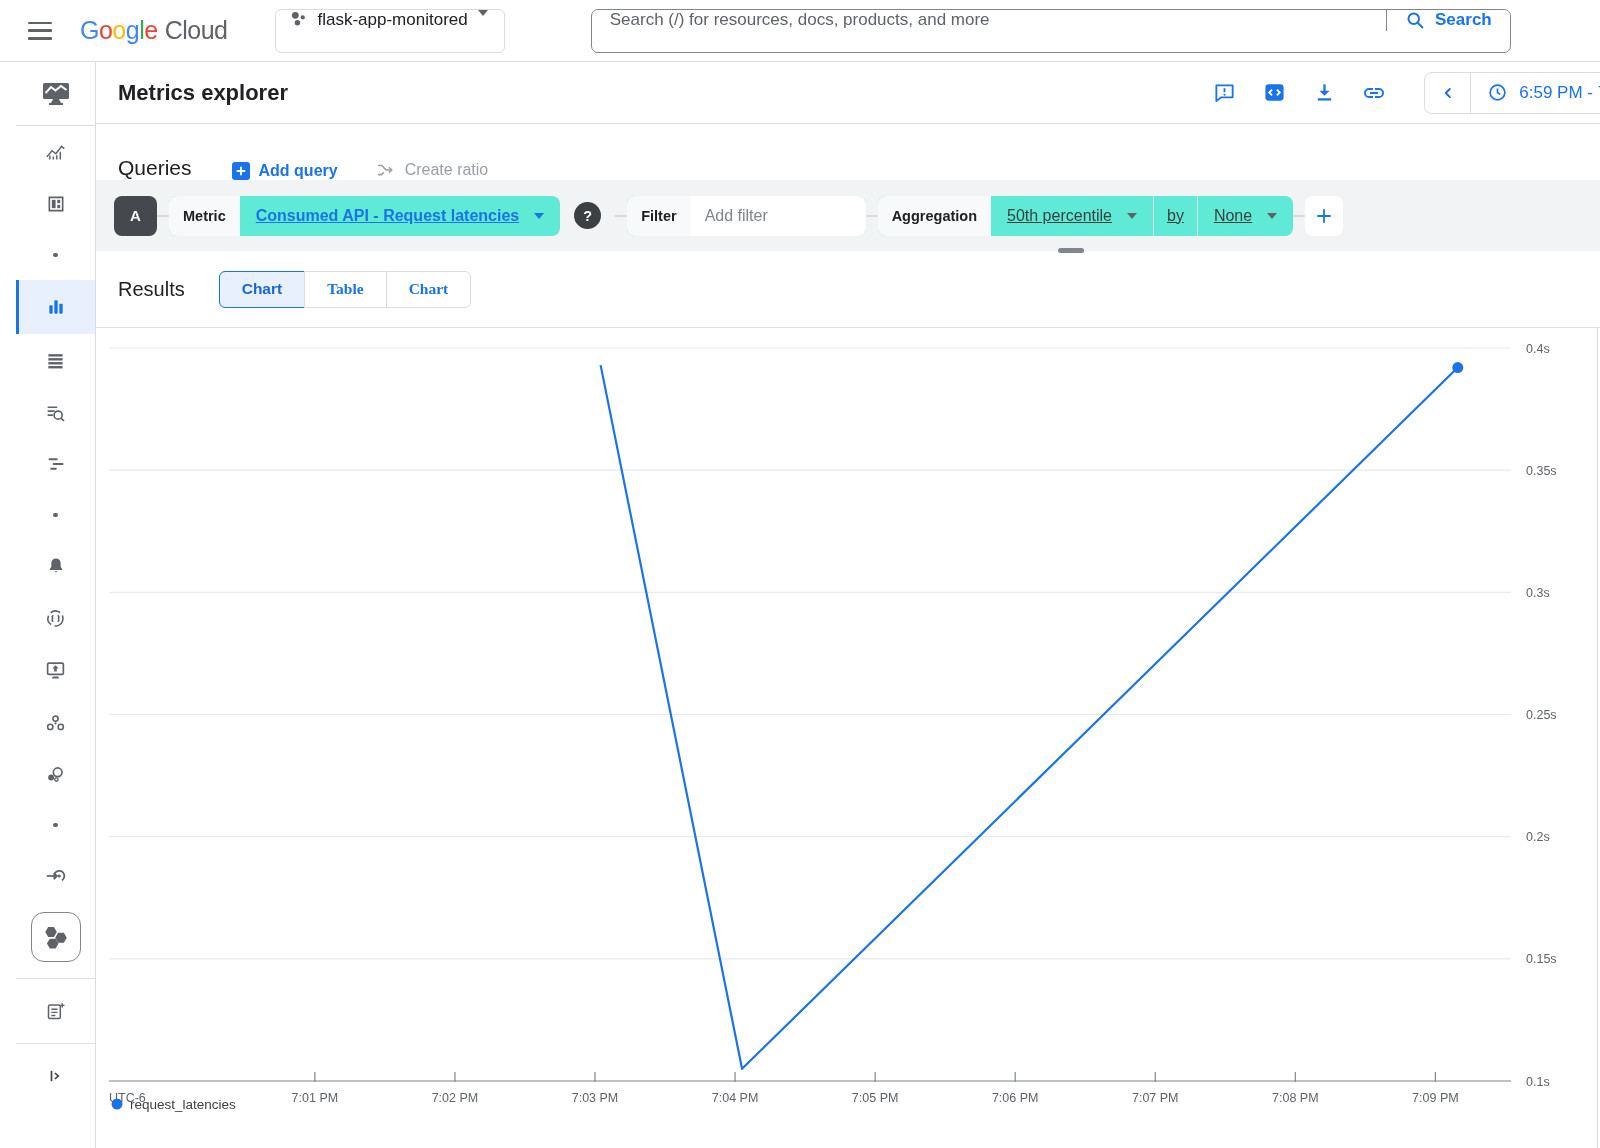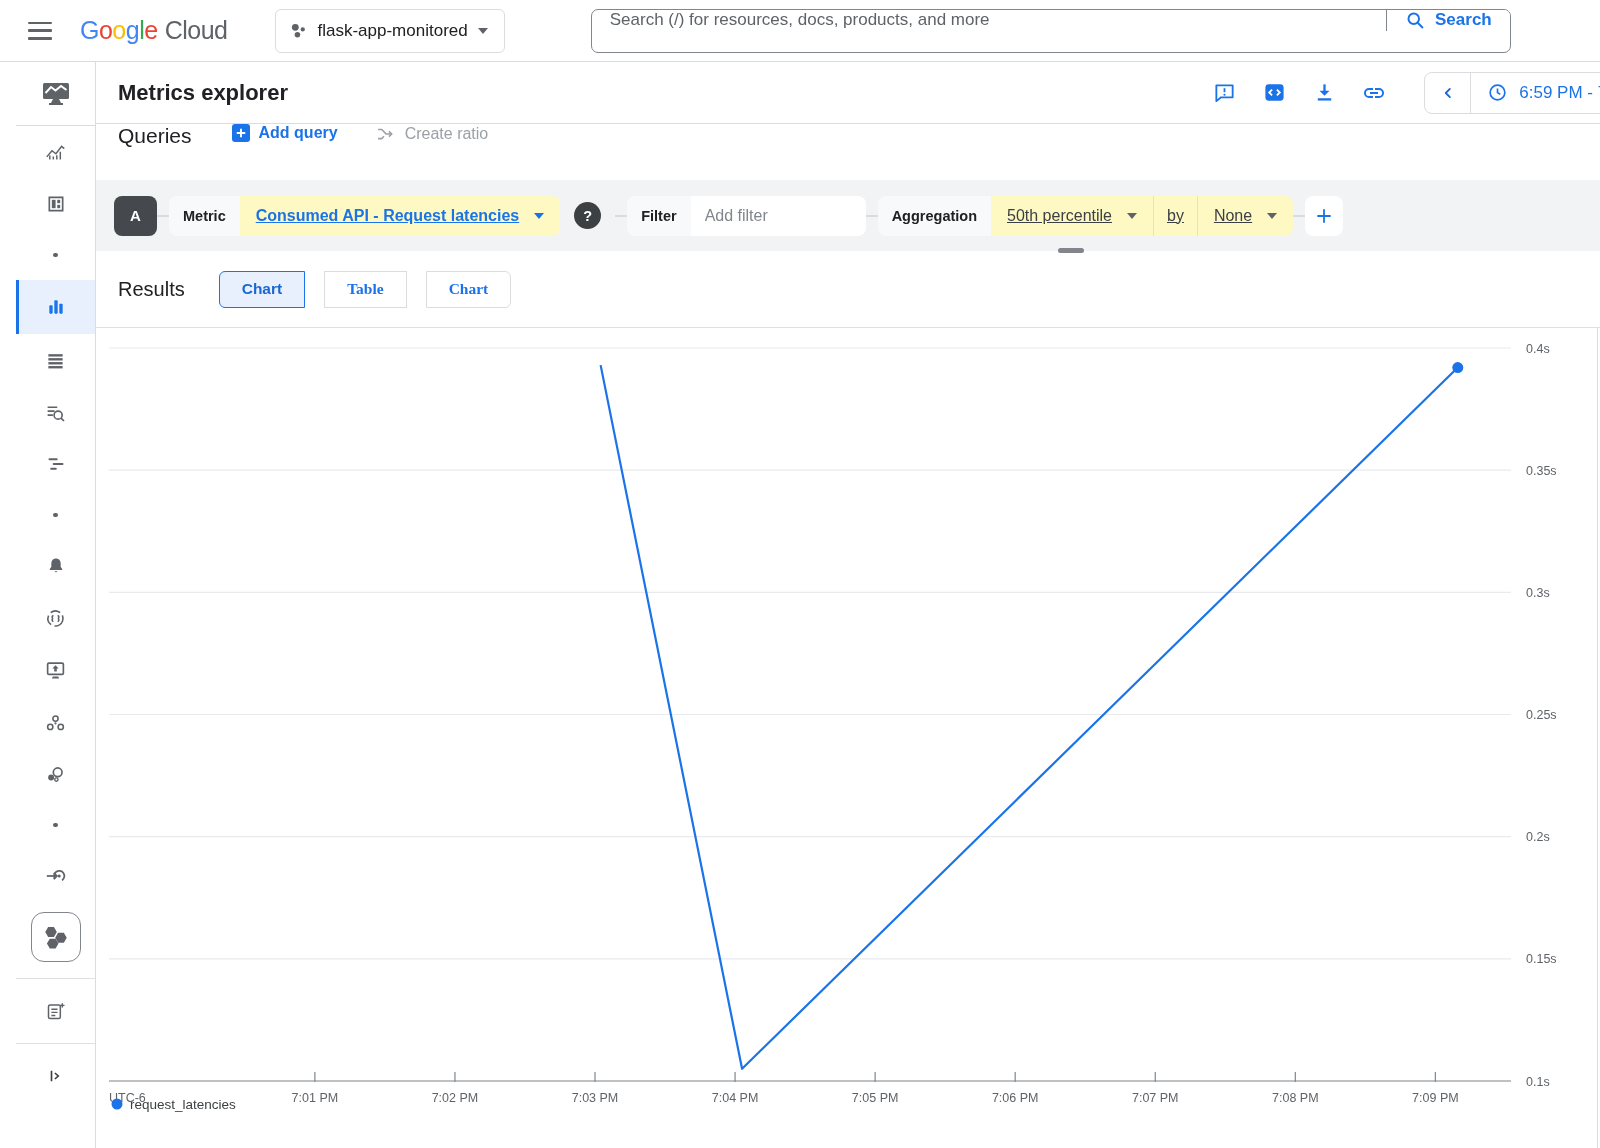--- a/index.html
+++ b/index.html
@@ -5,21 +5,21 @@
   * { box-sizing: border-box; margin: 0; padding: 0; }
   html,body { width:1600px; height:1148px; overflow:hidden; background:#fff;
     font-family:"Liberation Sans", sans-serif; color:#202124; }
 
   
   .topbar { height:62px; display:flex; align-items:center; border-bottom:1px solid #dadce0; background:#fff; }
   .hamburger { width:24px; height:18px; margin:0 28px 0 28px; display:flex; flex-direction:column; justify-content:space-between; cursor:pointer; }
   .hamburger span { display:block; height:2.6px; background:#5f6368; border-radius:1px; }
   .brand { font-size:25px; letter-spacing:-0.5px; display:flex; align-items:baseline; margin-right:48px; }
   .brand .suffix { color:#5f6368; margin-left:7px; }
-  .proj-btn { display:flex; align-items:center; gap:10px; height:44px; padding:0 16px 0 14px;
+  .proj-btn { display:flex; align-items:flex-start; gap:10px; height:44px; padding:0 16px 0 14px;
     border:1px solid #dadce0; border-radius:6px; background:#fff; font-size:17px; color:#202124; cursor:pointer; }
   .caret-down { width:0; height:0; border-left:5px solid transparent; border-right:5px solid transparent; border-top:6px solid #5f6368; }
   .searchbar { margin-left:86px; width:920px; height:44px; border:1px solid #80868b; border-radius:7px;
     display:flex; align-items:flex-start; overflow:hidden; background:#fff; }
   .searchbar input { flex:1; border:none; outline:none; padding:0 18px; font-size:17px; color:#202124;
     font-family:"Liberation Sans", sans-serif; background:transparent; }
   .searchbar input::placeholder { color:#5f6368; }
   .search-btn { display:flex; align-items:center; gap:9px; padding:0 18px; border-left:1px solid #80868b;
     color:#1a73e8; font-size:17px; font-weight:bold; background:#fff; cursor:pointer; }
 
@@ -41,48 +41,48 @@
   .page-header { height:62px; display:flex; align-items:center; padding-left:22px; border-bottom:1px solid #dadce0; }
   .page-title { font-size:22px; color:#202124; }
   .header-actions { margin-left:auto; display:flex; align-items:center; gap:26px; }
   .hicon { width:24px; height:24px; display:flex; align-items:center; justify-content:center; cursor:pointer; }
   .time-range { display:flex; align-items:center; height:42px; border:1px solid #dadce0; border-radius:8px;
     margin-left:12px; margin-right:-78px; background:#fff; white-space:nowrap; }
   .tr-chev { width:46px; height:100%; display:flex; align-items:center; justify-content:center; border-right:1px solid #dadce0; cursor:pointer; }
   .tr-body { display:flex; align-items:center; gap:11px; padding:0 16px; color:#1a73e8; font-size:17px; cursor:pointer; }
 
   
-  .queries-row { height:56px; display:flex; align-items:flex-start; padding-left:22px; gap:38px; }
+  .queries-row { height:56px; display:flex; align-items:flex-end; padding-left:22px; gap:38px; }
   .q-title { font-size:21px; color:#202124; margin-right:2px; }
   .add-query { display:flex; align-items:center; gap:9px; color:#1a73e8; font-size:16px; font-weight:bold; cursor:pointer; }
   .plus-chip { width:18px; height:18px; background:#1a73e8; border-radius:3px; display:flex; align-items:center; justify-content:center; }
   .create-ratio { display:flex; align-items:center; gap:9px; color:#9aa0a6; font-size:16px; font-weight:normal; cursor:default; }
 
   
   .builder-row { height:71px; background:#f1f3f4; display:flex; align-items:center; padding:0 18px; position:relative; }
   .chip-a { width:43px; height:40px; background:#45494d; color:#fff; border-radius:8px; font-size:15px; font-weight:bold;
     display:flex; align-items:center; justify-content:center; flex:none; cursor:pointer; }
   .connector { width:12px; height:2px; background:#dadce0; flex:none; }
-  .ctrl { height:40px; background:#fef9c3; border-radius:8px; display:flex; align-items:stretch; overflow:hidden; flex:none; }
+  .ctrl { height:40px; background:#5eead4; border-radius:8px; display:flex; align-items:stretch; overflow:hidden; flex:none; }
   .ctrl .lbl { display:flex; align-items:center; padding:0 14px; background:#f8f9fa; color:#202124; font-size:14.5px; font-weight:bold; }
   .ctrl .val { display:flex; align-items:center; gap:15px; padding:0 16px; font-size:16px; cursor:pointer;text-decoration:underline; }
   .ctrl .val.blue { color:#1a73e8; font-weight:bold; }
   .ctrl .val.dark { color:#3c4043; }
   .ctrl input { border:none; outline:none; width:175px; font-size:16px; padding:0 14px; font-family:"Liberation Sans", sans-serif; }
   .ctrl input::placeholder { color:#80868b; }
   .vdiv { width:1px; background:#e0e0e0; }
   .help-circle { width:27px; height:27px; border-radius:50%; background:#3c4043; color:#fff; font-size:14.5px; font-weight:bold;
     display:flex; align-items:center; justify-content:center; margin:0 14px; flex:none; cursor:pointer; }
   .plus-btn { width:38px; height:40px; background:#fff; border-radius:8px; display:flex; align-items:center; justify-content:center; cursor:pointer; flex:none; }
   .drag-handle { position:absolute; left:962px; bottom:-2px; width:26px; height:5px; border-radius:3px; background:#80868b; cursor:ns-resize; }
 
   
   .results-row { height:77px; display:flex; align-items:center; padding-left:22px; gap:34px; border-bottom:1px solid #e0e0e0; }
   .r-title { font-size:20px; color:#202124; }
-  .toggle-group { display:flex;gap:20px; }
+  .toggle-group { display:flex; }
   .tg-btn { height:37px; padding:0 22px; background:#fff; border:1px solid #dadce0; color:#1a73e8;
     font-size:15.5px; font-weight:bold; display:flex; align-items:center; cursor:pointer; }
   .tg-btn:first-child { border-radius:6px 0 0 6px; }
   .tg-btn:last-child { border-radius:0 6px 6px 0; }
   .tg-btn.selected { background:#e8f0fe; border:1px solid #1a73e8; color:#1967d2; }
   .tg-btn + .tg-btn { margin-left:-1px;font-family:Liberation Serif, serif; }
 
   
   .chart-wrap { position:relative; flex:1; }
   .chart-wrap svg { display:block; font-family:"Liberation Sans", sans-serif; }

